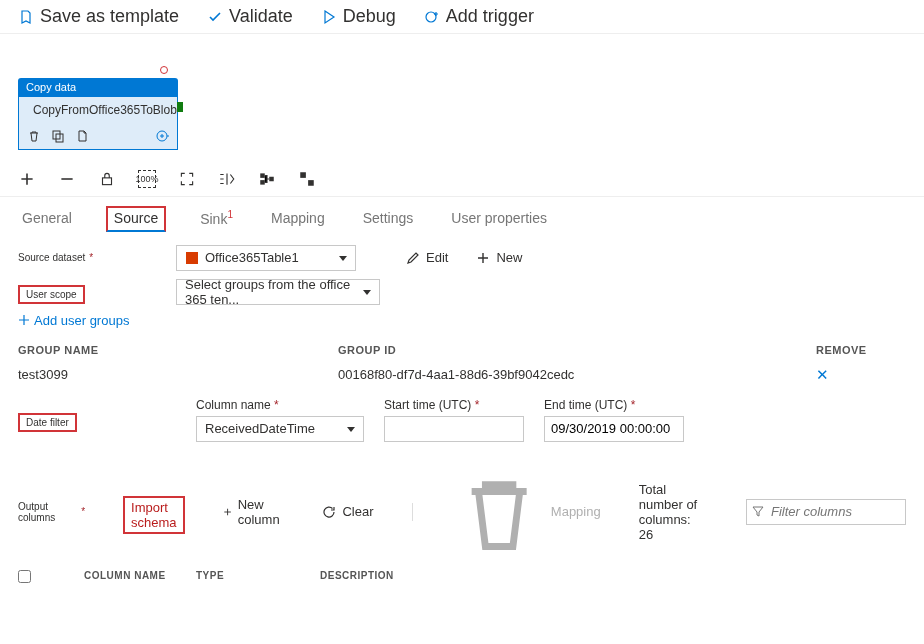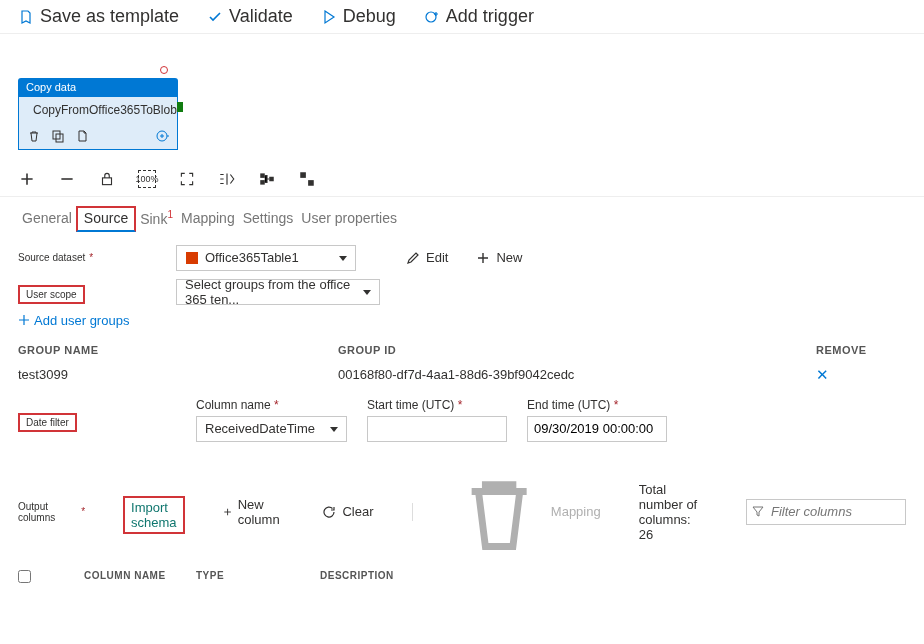--- a/index.html
+++ b/index.html
@@ -18,21 +18,21 @@
   .activity-name { display: flex; align-items: flex-start; gap: 6px; font-size: 12px; color: #323130; }
   .activity-name .disk { width: 18px; height: 14px; margin-top: 2px; }
   .activity-footer { display: flex; align-items: center; justify-content: space-between; padding-top: 6px; margin-top: 4px; }
   .activity-footer .left { display: flex; gap: 10px; }
   .activity-footer .ic { width: 14px; height: 14px; color: #323130; cursor: pointer; }
   .connector { position: absolute; top: 68px; left: 177px; width: 6px; height: 10px; background: #107c10; }
 
   .mid-toolbar { display: flex; align-items: center; gap: 22px; padding: 6px 18px 8px; border-bottom: 1px solid #eee; }
   .mid-toolbar .mic { width: 18px; height: 18px; color: #323130; cursor: pointer; display: inline-flex; align-items: center; justify-content: center; }
 
-  .tabs { display: flex; align-items: center; padding: 8px 18px 0; color: #767676; font-size: 14px; }
+  .tabs { display: flex; align-items: center; gap: 30px; padding: 8px 18px 0; color: #767676; font-size: 14px; }
   .tab { padding: 4px 4px 6px; cursor: pointer; }
   .tab.active { color: #323130; border-bottom: 2px solid #0078d4; }
   .tab .sup { color: #d13438; font-size: 10px; vertical-align: super; }
   .red-box { border: 2px solid #d13438; padding: 2px 6px 4px; }
   .tab.red-box { padding-bottom: 4px; }
 
   .form-area { padding: 12px 18px; }
   .row { display: flex; align-items: center; margin-bottom: 8px; }
   .label { width: 158px; color: #323130; font-size: 10px; display: flex; align-items: center; gap: 4px; }
   .req { color: #a4262c; }
@@ -57,21 +57,21 @@
   .gr-name { width: 320px; }
   .gr-id { flex: 1; }
   .gr-rem { width: 90px; color: #0078d4; cursor: pointer; font-size: 15px; }
 
   .datefilter-row { display: flex; align-items: center; gap: 20px; margin-top: 8px; }
   .df-section { display: flex; flex-direction: column; gap: 4px; }
   .df-label { font-size: 12px; }
   .df-input { width: 140px; height: 26px; border: 1px solid #c8c8c8; padding: 0 6px; font-size: 13px; }
 
   .out-row { display: flex; align-items: center; gap: 38px; margin-top: 22px; justify-content: center; }
-  .import-link { color: #0f766e; font-size: 13px; cursor: pointer; }
+  .import-link { color: #b91c1c; font-size: 13px; cursor: pointer; }
   .del-disabled { color: #b0b0b0; display: inline-flex; align-items: center; gap: 4px; }
   .filter-box { position: relative; margin-left: auto; }
   .filter-box input { width: 160px; height: 26px; border: 1px solid #c8c8c8; padding: 0 6px 0 24px; font-style: italic; font-size: 13px; color: #767676; }
   .filter-box .ic { position: absolute; left: 5px; top: 5px; width: 14px; height: 14px; color: #767676; }
 
   .col-table { margin-top: 6px; }
   .ct-head { display: flex; font-size: 10px; font-weight: 600; letter-spacing: .5px; color: #555; padding: 4px 0; }
   .ct-h-cb { width: 34px; }
   .ct-h-drag { width: 32px; }
   .ct-h-name { width: 112px; text-transform: uppercase; }
@@ -289,21 +289,21 @@
     </div>
   </div>
 
   
   <div class="datefilter-row">
     <div class="label" style="width:158px;">
         <span class="red-box-inline">Date filter</span>
       </div>
     <div class="df-section">
       <span class="df-label"><span>Column name</span> <span class="req">*</span></span>
-      <div class="dropdown" style="width:151px;">
+      <div class="dropdown" style="width:168px;">
         <span>ReceivedDateTime</span>
       </div>
     </div>
     <div class="df-section">
       <span class="df-label"><span>Start time (UTC)</span> <span class="req">*</span></span>
       <input class="df-input" style="">
     </div>
     <div class="df-section">
       <span class="df-label"><span>End time (UTC)</span> <span class="req">*</span></span>
       <input class="df-input" value="09/30/2019 00:00:00" style="">

